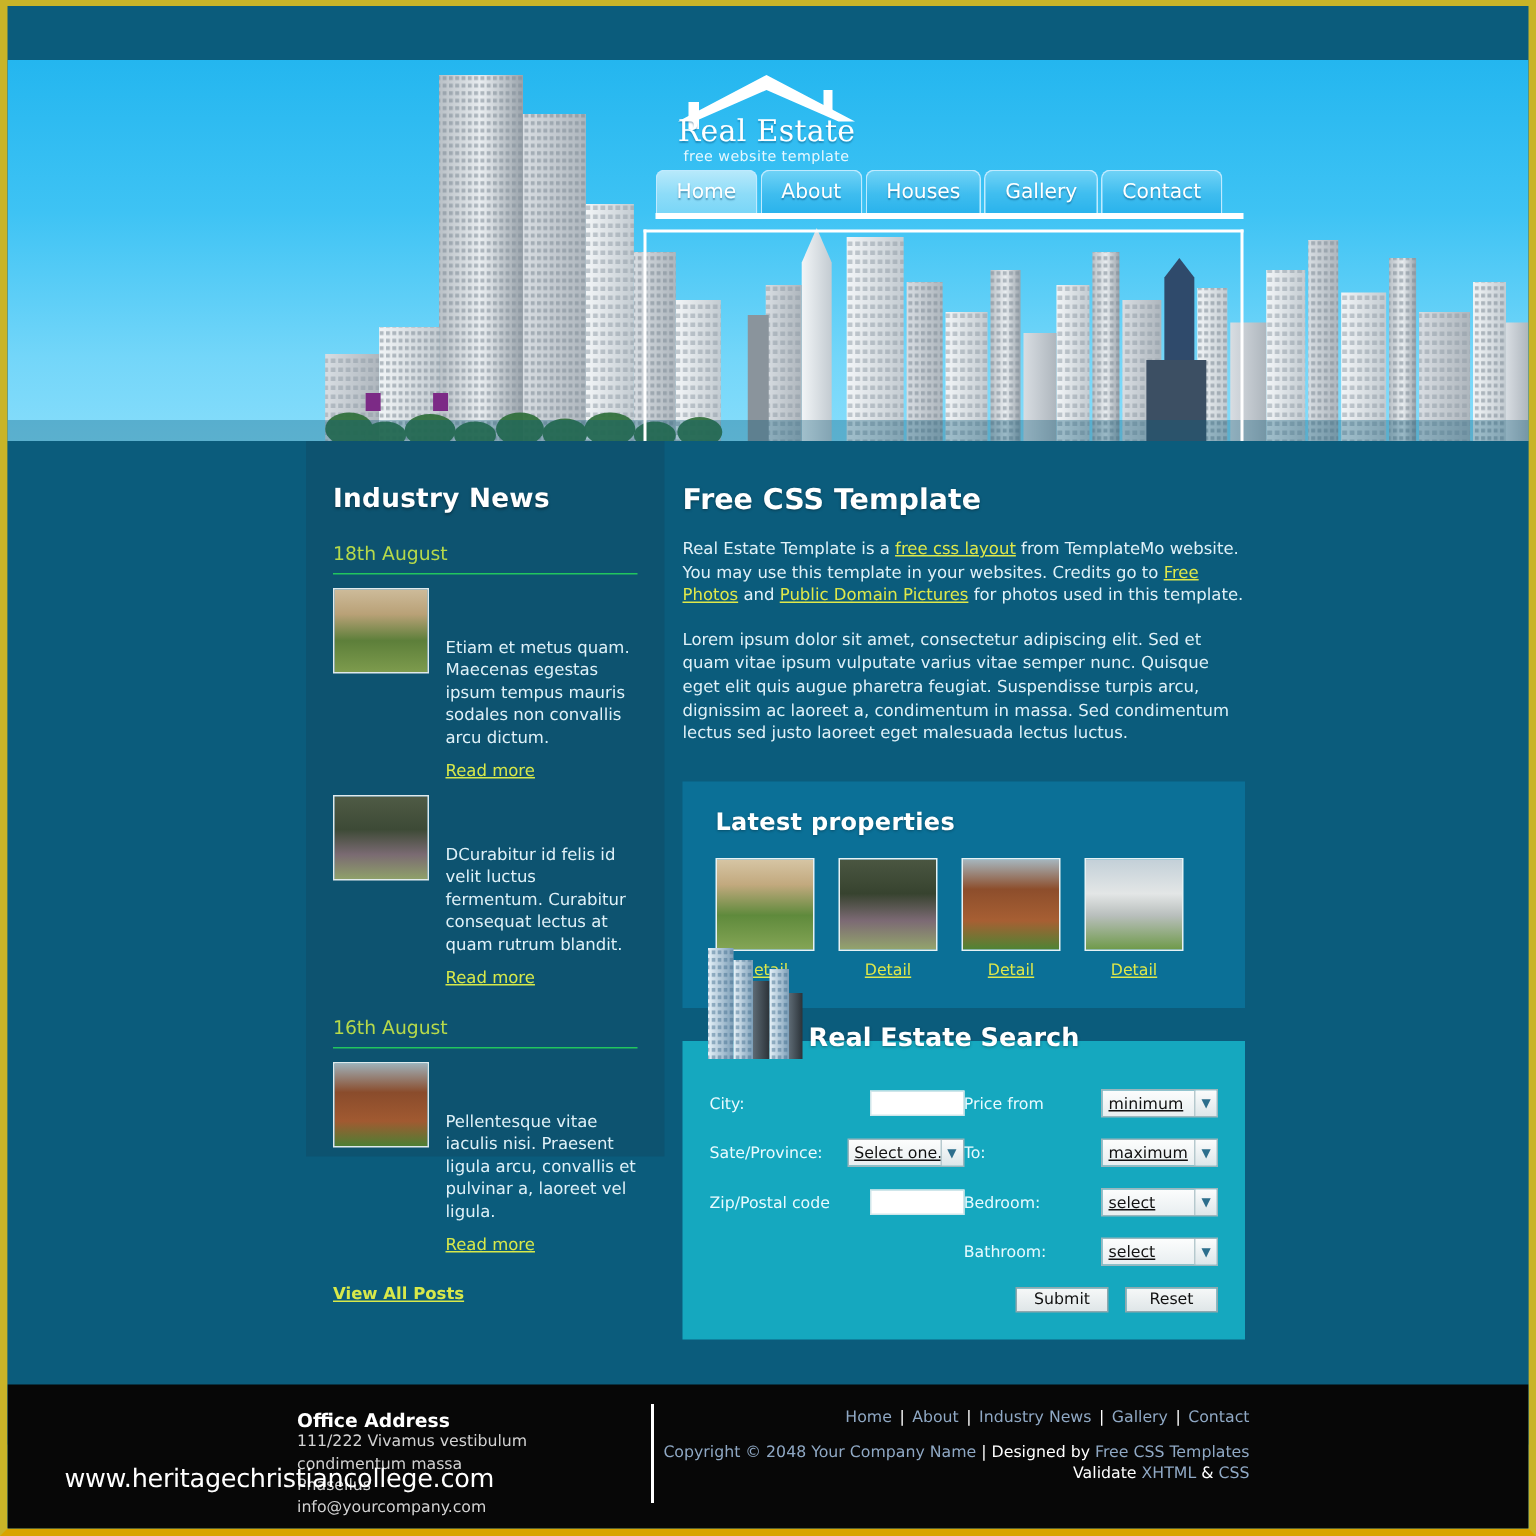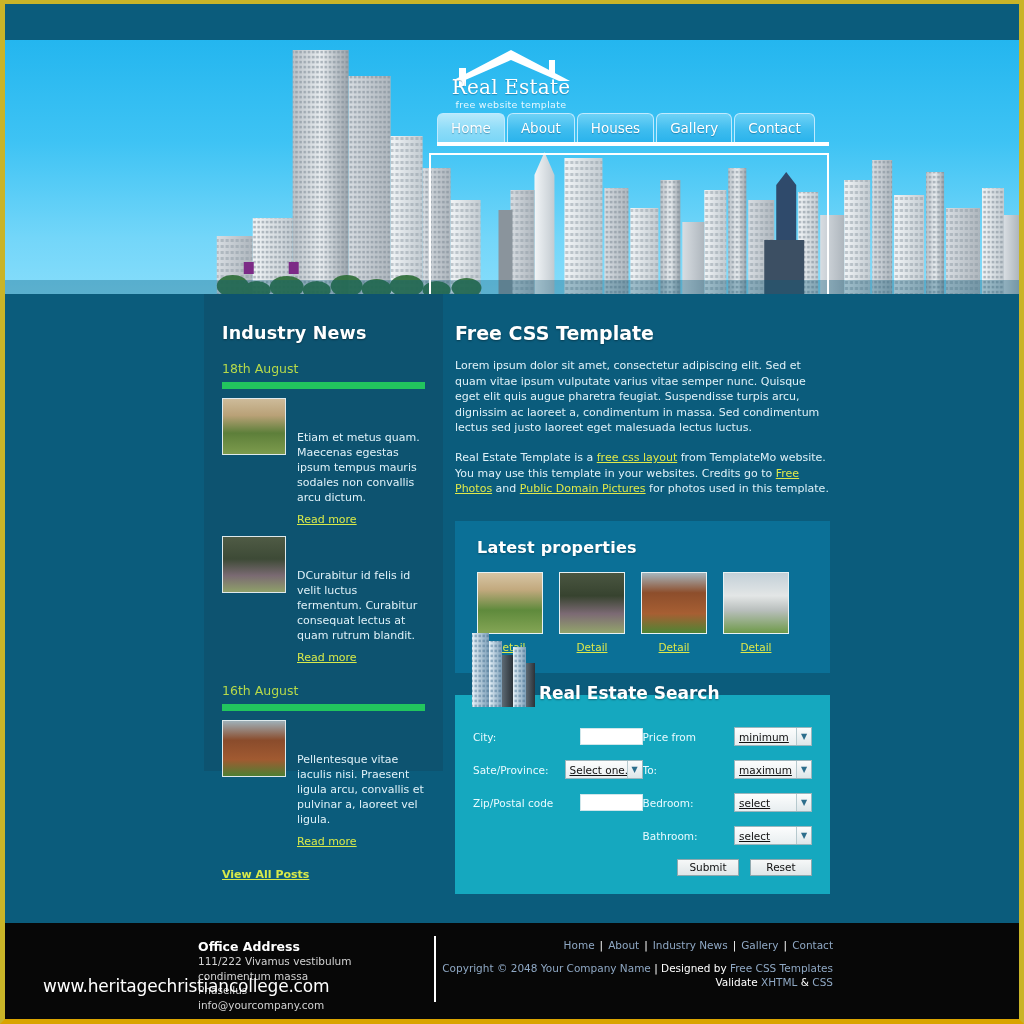--- a/index.html
+++ b/index.html
@@ -79,21 +79,21 @@
     position:absolute; left:199px; top:0; width:239px; height:477px;
     background:#0d5370;
   }
   #sidebar .inner { padding:29px 18px 0 18px; }
   h2.coltitle {
     color:#fff; font-size:17.5px; font-weight:bold; letter-spacing:.2px;
     text-shadow:0 1px 2px rgba(0,0,0,.35);
   }
   .newsdate {
     color:#b6d94a; font-size:12.5px; margin-top:18px;
-    border-bottom:7px solid #22c55e; padding-bottom:6px;
+    border-bottom:1px solid #22c55e; padding-bottom:6px;
   }
   .newsitem { display:flex; gap:11px; margin-top:9px; }
   .thumb {
     width:64px; height:57px; flex:0 0 64px;
     border:1px solid #dfeaec; background:#7e9a60; position:relative; overflow:hidden;
   }
   .newstext { flex:1; }
   .newstext p {
     color:#dff1f8; font-size:11px; line-height:15px;margin-top:32px;
   }
@@ -382,25 +382,25 @@
 
     <div id="agent">
       <div class="sun"></div>
       <div class="person"></div>
 
     </div>
 
     <div id="main">
       <h1 class="maintitle">Free CSS Template</h1>
 
-      <p class="body">Lorem ipsum dolor sit amet, consectetur adipiscing elit. Sed et quam vitae ipsum vulputate varius vitae semper nunc. Quisque eget elit quis augue pharetra feugiat. Suspendisse turpis arcu, dignissim ac laoreet a, condimentum in massa. Sed condimentum lectus sed justo laoreet eget malesuada lectus luctus.</p>
-
       <p class="body">
         <span>Real Estate Template is a </span><a>free css layout</a><span> from TemplateMo website. You may use this template in your websites. Credits go to </span><a>Free Photos</a><span> and </span><a>Public Domain Pictures</a><span> for photos used in this template.</span>
       </p>
+
+      <p class="body">Lorem ipsum dolor sit amet, consectetur adipiscing elit. Sed et quam vitae ipsum vulputate varius vitae semper nunc. Quisque eget elit quis augue pharetra feugiat. Suspendisse turpis arcu, dignissim ac laoreet a, condimentum in massa. Sed condimentum lectus sed justo laoreet eget malesuada lectus luctus.</p>
 
       <div id="latest">
         <h3>Latest properties</h3>
         <div class="proprow" id="proprow">
             <div class="propcell"><div class="propimg" style="background: linear-gradient(rgb(214, 197, 164) 0%, rgb(194, 169, 126) 28%, rgb(95, 138, 60) 62%, rgb(132, 165, 85) 100%);"></div><a>Detail</a></div>
             <div class="propcell"><div class="propimg" style="background: linear-gradient(rgb(74, 86, 65) 0%, rgb(55, 67, 47) 38%, rgb(124, 106, 116) 68%, rgb(147, 164, 108) 100%);"></div><a>Detail</a></div>
             <div class="propcell"><div class="propimg" style="background: linear-gradient(rgb(166, 182, 190) 0%, rgb(141, 78, 44) 33%, rgb(167, 95, 51) 68%, rgb(79, 132, 52) 100%);"></div><a>Detail</a></div>
             <div class="propcell"><div class="propimg" style="background: linear-gradient(rgb(195, 208, 216) 0%, rgb(227, 230, 230) 38%, rgb(185, 191, 189) 62%, rgb(111, 154, 74) 100%);"></div><a>Detail</a></div>
           </div>
       </div>

